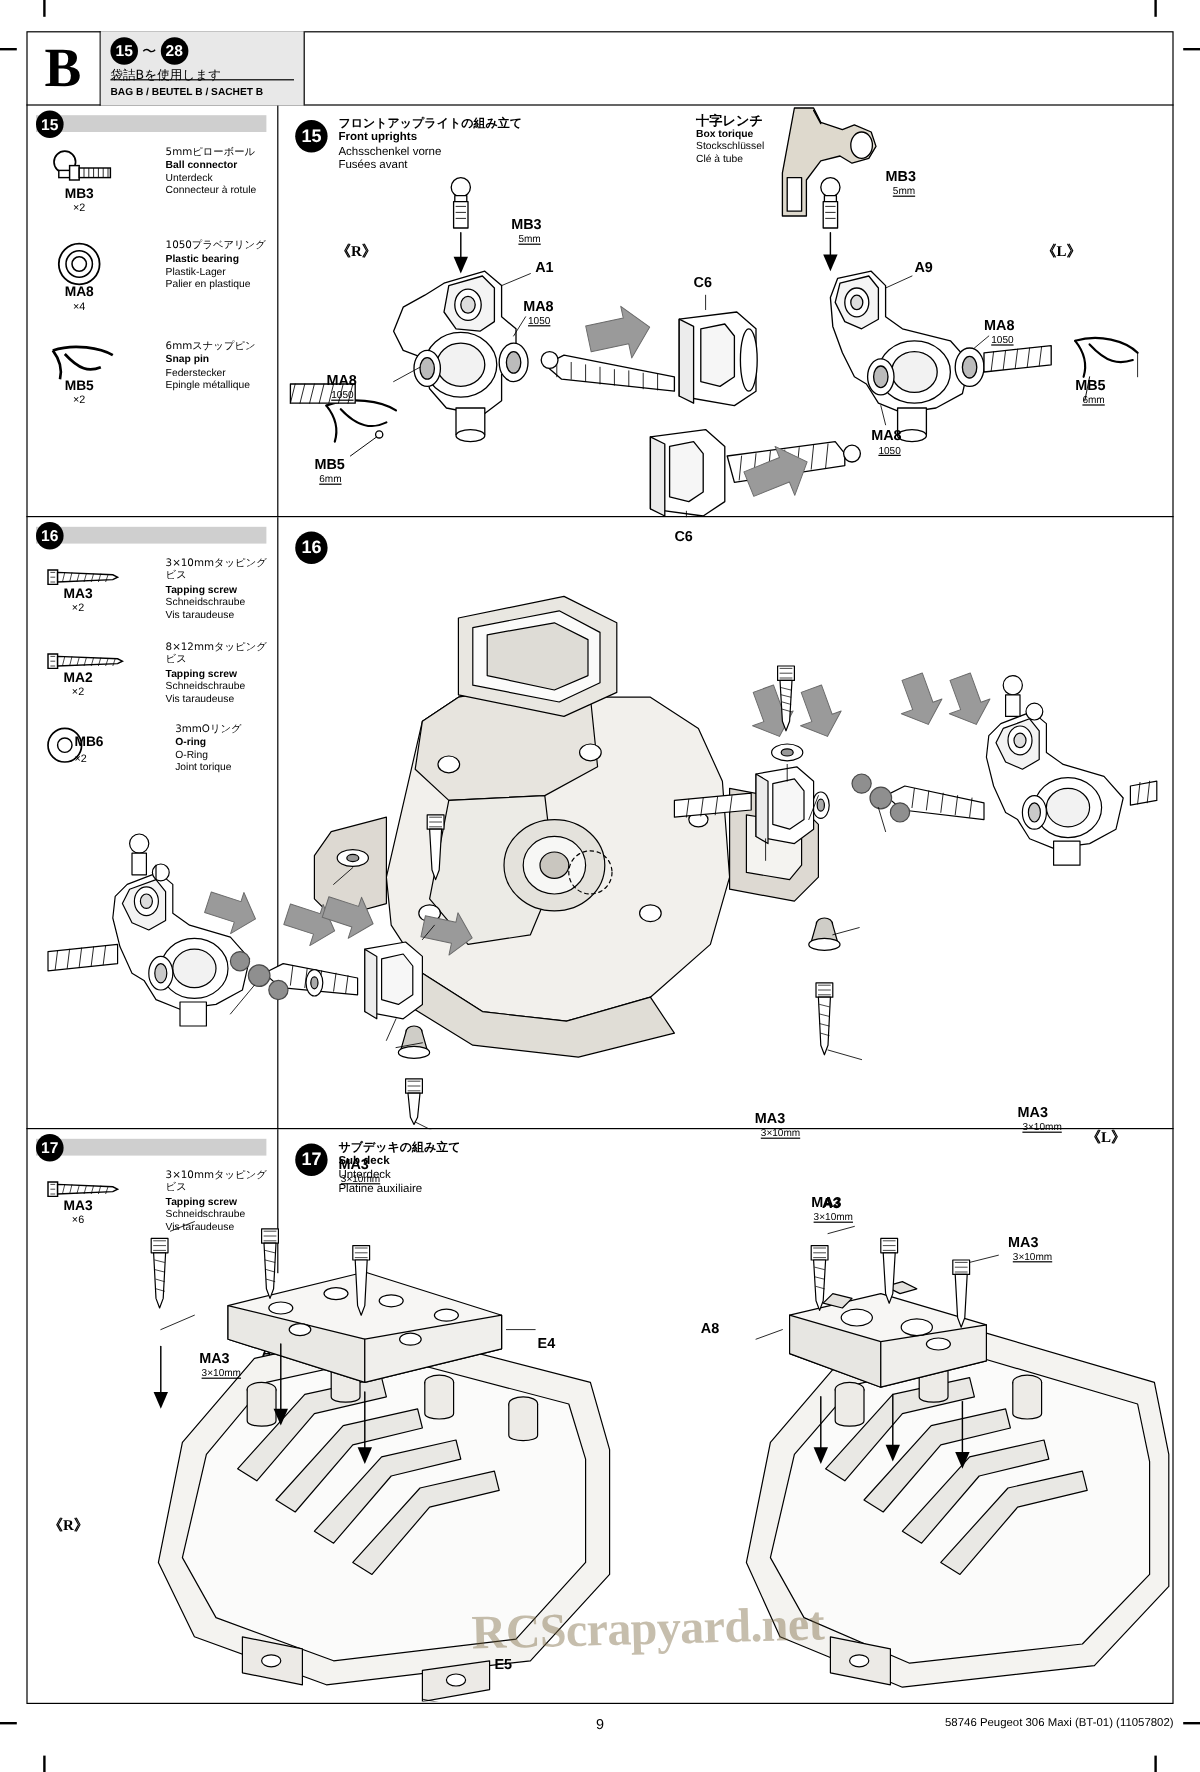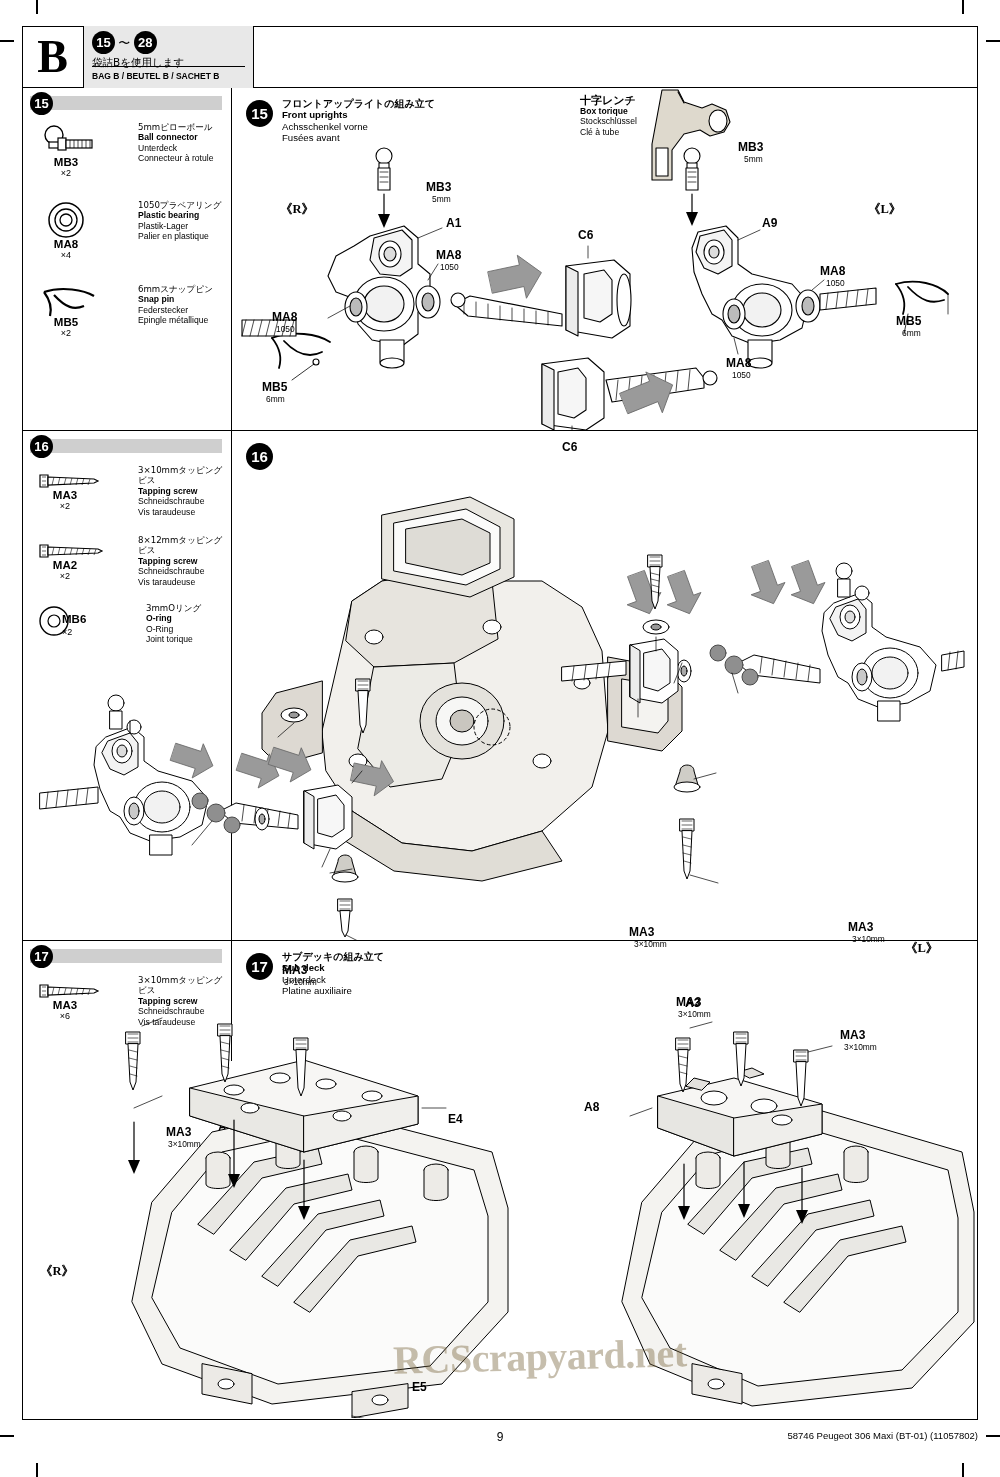--- a/index.html
+++ b/index.html
@@ -68,21 +68,21 @@
   .part-desc .jp { font-family:"DejaVu Sans", sans-serif; font-size:8.6px;}
   .part-desc b { font-weight:bold; }
 
   
   .step-title { position:absolute; font-size:9.6px; line-height:11.4px; }
   .step-title .jp { font-family:"DejaVu Sans", sans-serif; font-size:10px; font-weight:bold;}
   .step-badge-big { position:absolute; }
 
   
   .lbl { position:absolute; font-size:12px; font-weight:bold; white-space:nowrap; }
-  .lbl-sm { position:absolute; font-size:8.4px; white-space:nowrap; }
+  .lbl-sm { position:absolute; font-size:8.4px; white-space:nowrap;text-decoration:underline; }
   .lbl-b { position:absolute; font-size:12.5px; font-weight:bold; white-space:nowrap;
            font-family:"Liberation Serif", serif; }
 
   
   .pgnum { position:absolute; left:0; right:0; top:1430px; text-align:center; font-size:12px;}
   .footer-code { position:absolute; right:22px; top:1430px; font-size:9.5px;text-align:center; }
 
   .wm {
     position:absolute; left:393px; top:1333px;
     font-size:40px; font-family:"Liberation Serif", serif;

